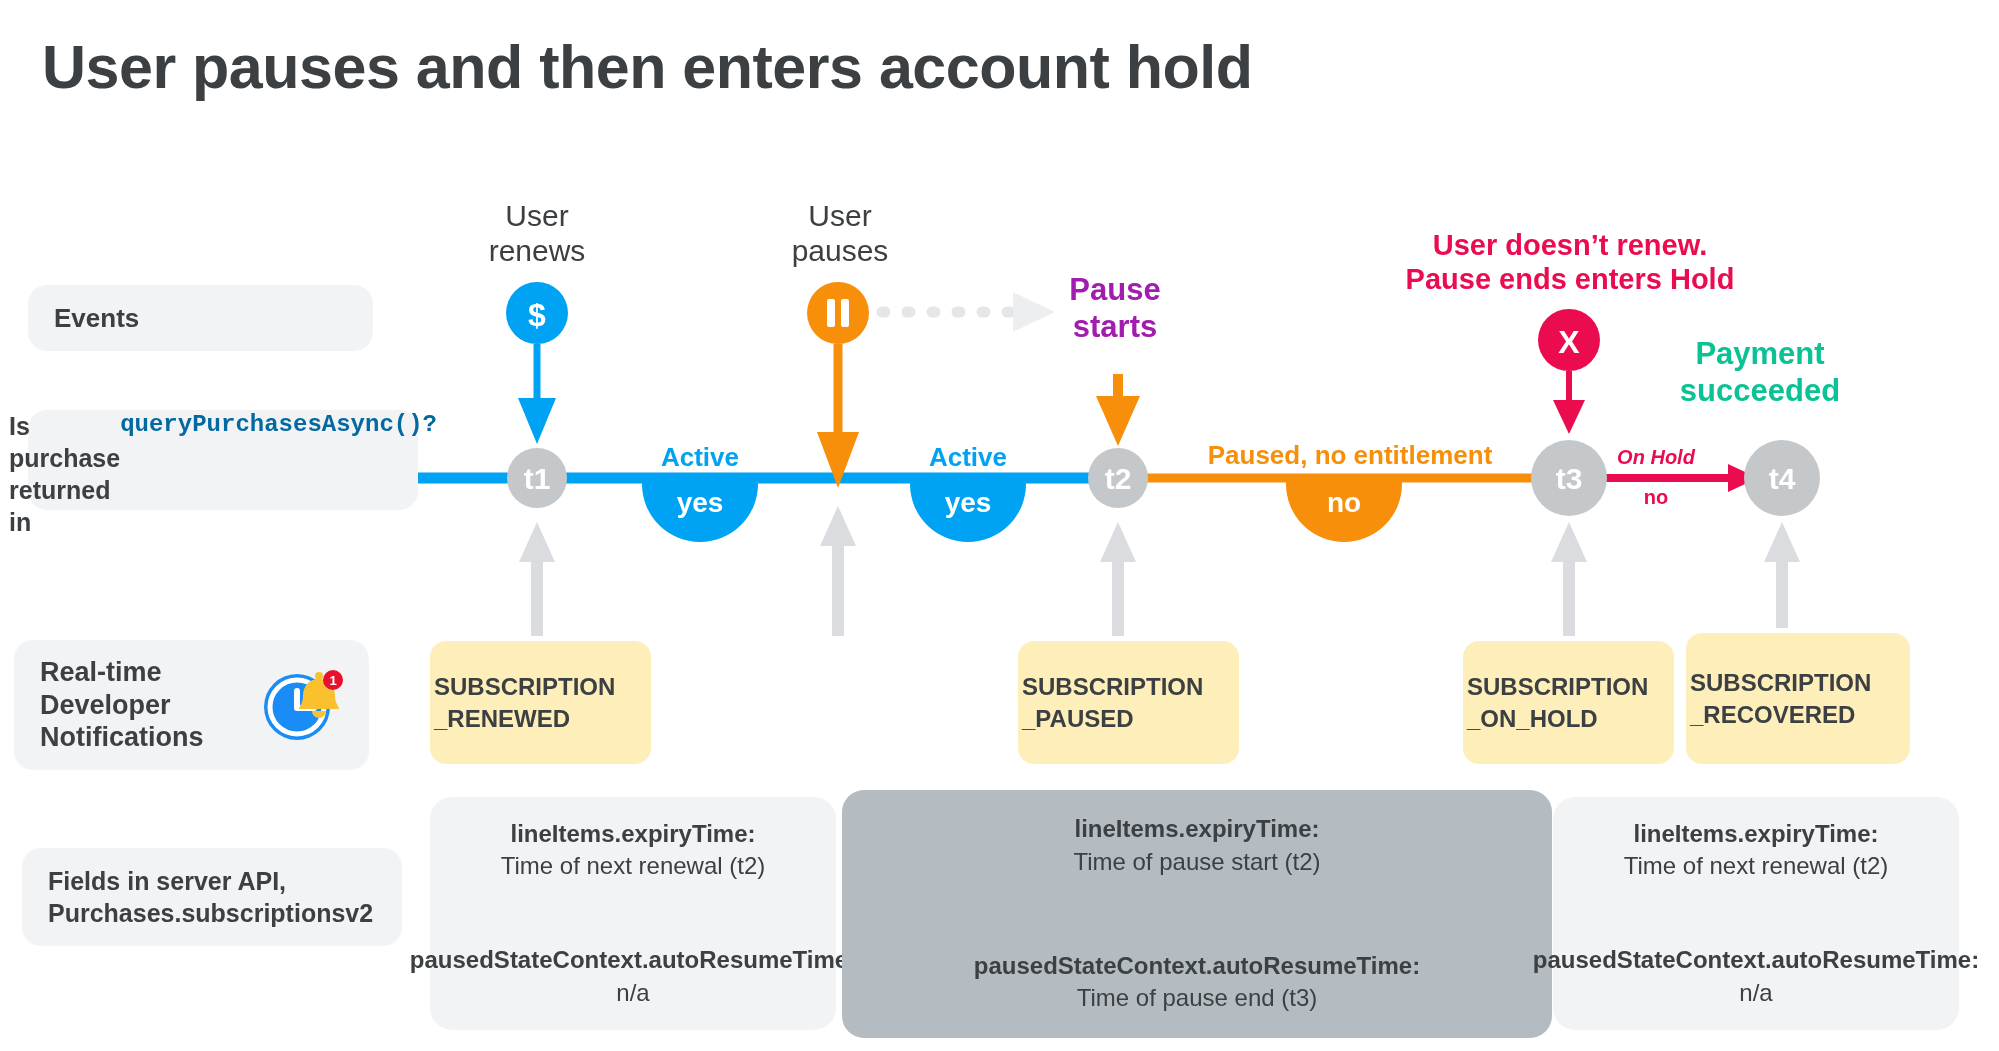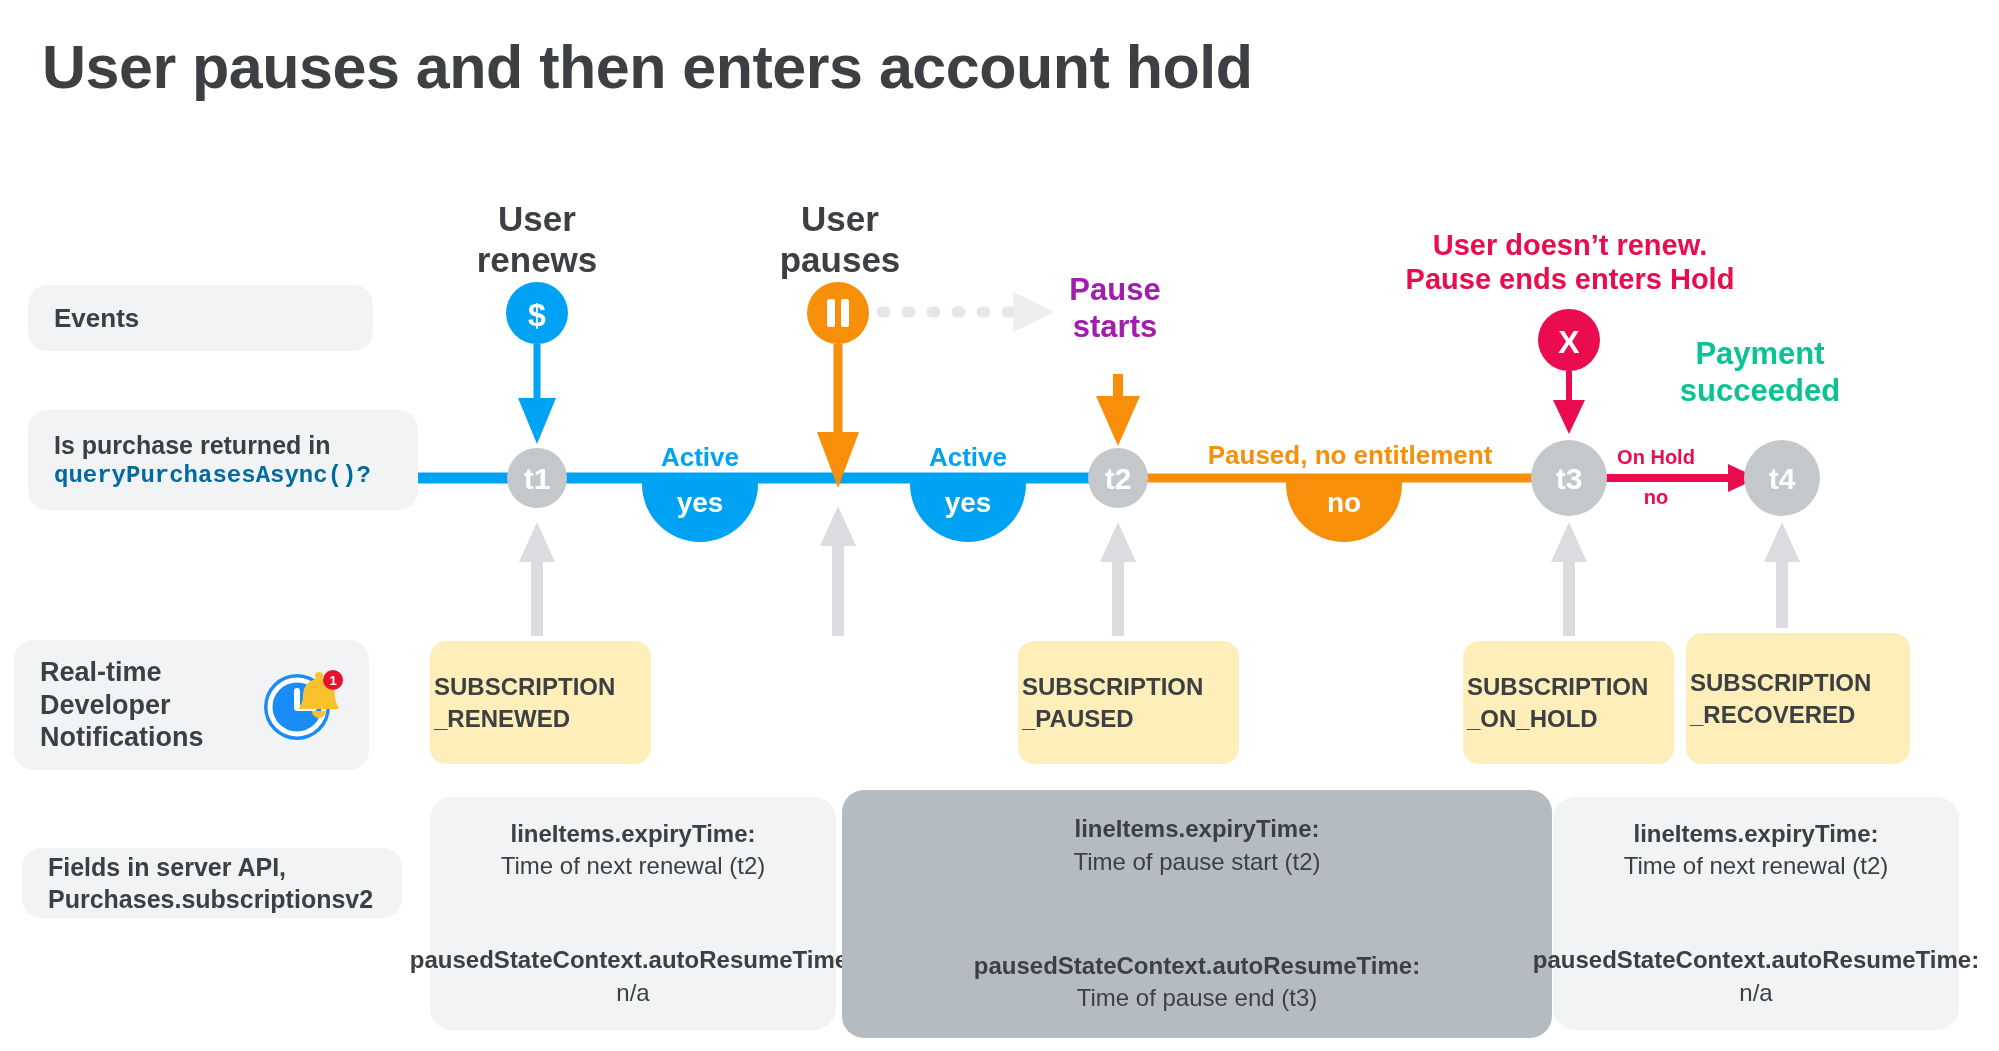--- a/index.html
+++ b/index.html
@@ -33,54 +33,54 @@
     background: #f1f3f4;
     border-radius: 19px;
     color: #3c4043;
     font-weight: 700;
     display: flex;
     align-items: center;
     padding: 0 26px;
   }
   #label-events { left: 28px; top: 285px; width: 345px; height: 66px; font-size: 26px; }
   #label-query  { left: 28px; top: 410px; width: 390px; height: 100px; font-size: 25px;
-                  flex-direction: column; align-items: flex-start; justify-content: center;
+                  flex-direction: row; align-items: flex-start; justify-content: center;
                   line-height: 1.28; }
   #label-query .mono {
     font-family: "Liberation Mono", monospace;
     color: #0369a1;
     font-weight: 700;
     font-size: 24px;
   }
   #label-rtdn {
     left: 14px; top: 640px; width: 355px; height: 130px;
     font-size: 27px; line-height: 1.22;
     justify-content: space-between;
   }
   #label-rtdn .txt { white-space: pre-line; }
   #label-fields {
-    left: 22px; top: 848px; width: 380px; height: 70px;
+    left: 22px; top: 848px; width: 380px; height: 98px;
     font-size: 25px; line-height: 1.3; align-items: center;
   }
   #label-fields .txt { white-space: pre-line; }
 
   
   .rtdn-icon { width: 86px; height: 86px; position: relative; flex: 0 0 86px; }
 
   
   #diagram { position: absolute; left: 0; top: 0; width: 1999px; height: 1051px; }
 
   
   .evt-label {
     position: absolute;
     text-align: center;
     line-height: 1.18;
     white-space: pre-line;
   }
-  .evt-plain { font-size: 35px; color: #3c4043; font-weight: 700; }
+  .evt-plain { font-size: 30px; color: #3c4043; font-weight: 400; }
   .evt-bold  { font-size: 31px; font-weight: 700; }
 
   #lbl-user-renews { left: 437px; top: 198px; width: 200px; }
   #lbl-user-pauses { left: 740px; top: 198px; width: 200px; }
   #lbl-pause-starts{ left: 1025px; top: 272px; width: 180px; color: #a21caf; }
   #lbl-no-renew    { left: 1330px; top: 228px; width: 480px; color: #ea0c4e; font-size: 29px; }
   #lbl-payment     { left: 1640px; top: 336px; width: 240px; color: #0ac294; }
 
   
   .node-text {
@@ -274,21 +274,21 @@
 succeeded</div>
 
   <div class="node-text" style="left:537px; top:479px;">t1</div>
   <div class="node-text" style="left:1118px; top:479px;">t2</div>
   <div class="node-text" style="left:1569px; top:479px;">t3</div>
   <div class="node-text" style="left:1782px; top:479px;">t4</div>
 
   <div class="seg-label seg-active" style="left:700px; top:442px;">Active</div>
   <div class="seg-label seg-active" style="left:968px; top:442px;">Active</div>
   <div class="seg-label seg-paused" style="left:1350px; top:440px;">Paused, no entitlement</div>
-  <div class="seg-label seg-onhold" style="left:1656px; top:446px;">On Hold</div>
+  <div class="seg-label seg-onhold" style="left:1656px; top:446px;font-style:italic;">On Hold</div>
 
   <div class="bubble-text" style="left:700px; top:487px;">yes</div>
   <div class="bubble-text" style="left:968px; top:487px;">yes</div>
   <div class="bubble-text" style="left:1344px; top:487px;">no</div>
   <div class="bubble-onhold-no" style="left:1656px; top:486px;">no</div>
 
   <div class="rtdn-box" style="left:430px; top:641px; width:221px; height:123px;">SUBSCRIPTION
 _RENEWED</div>
   <div class="rtdn-box" style="left:1018px; top:641px; width:221px; height:123px;">SUBSCRIPTION
 _PAUSED</div>

